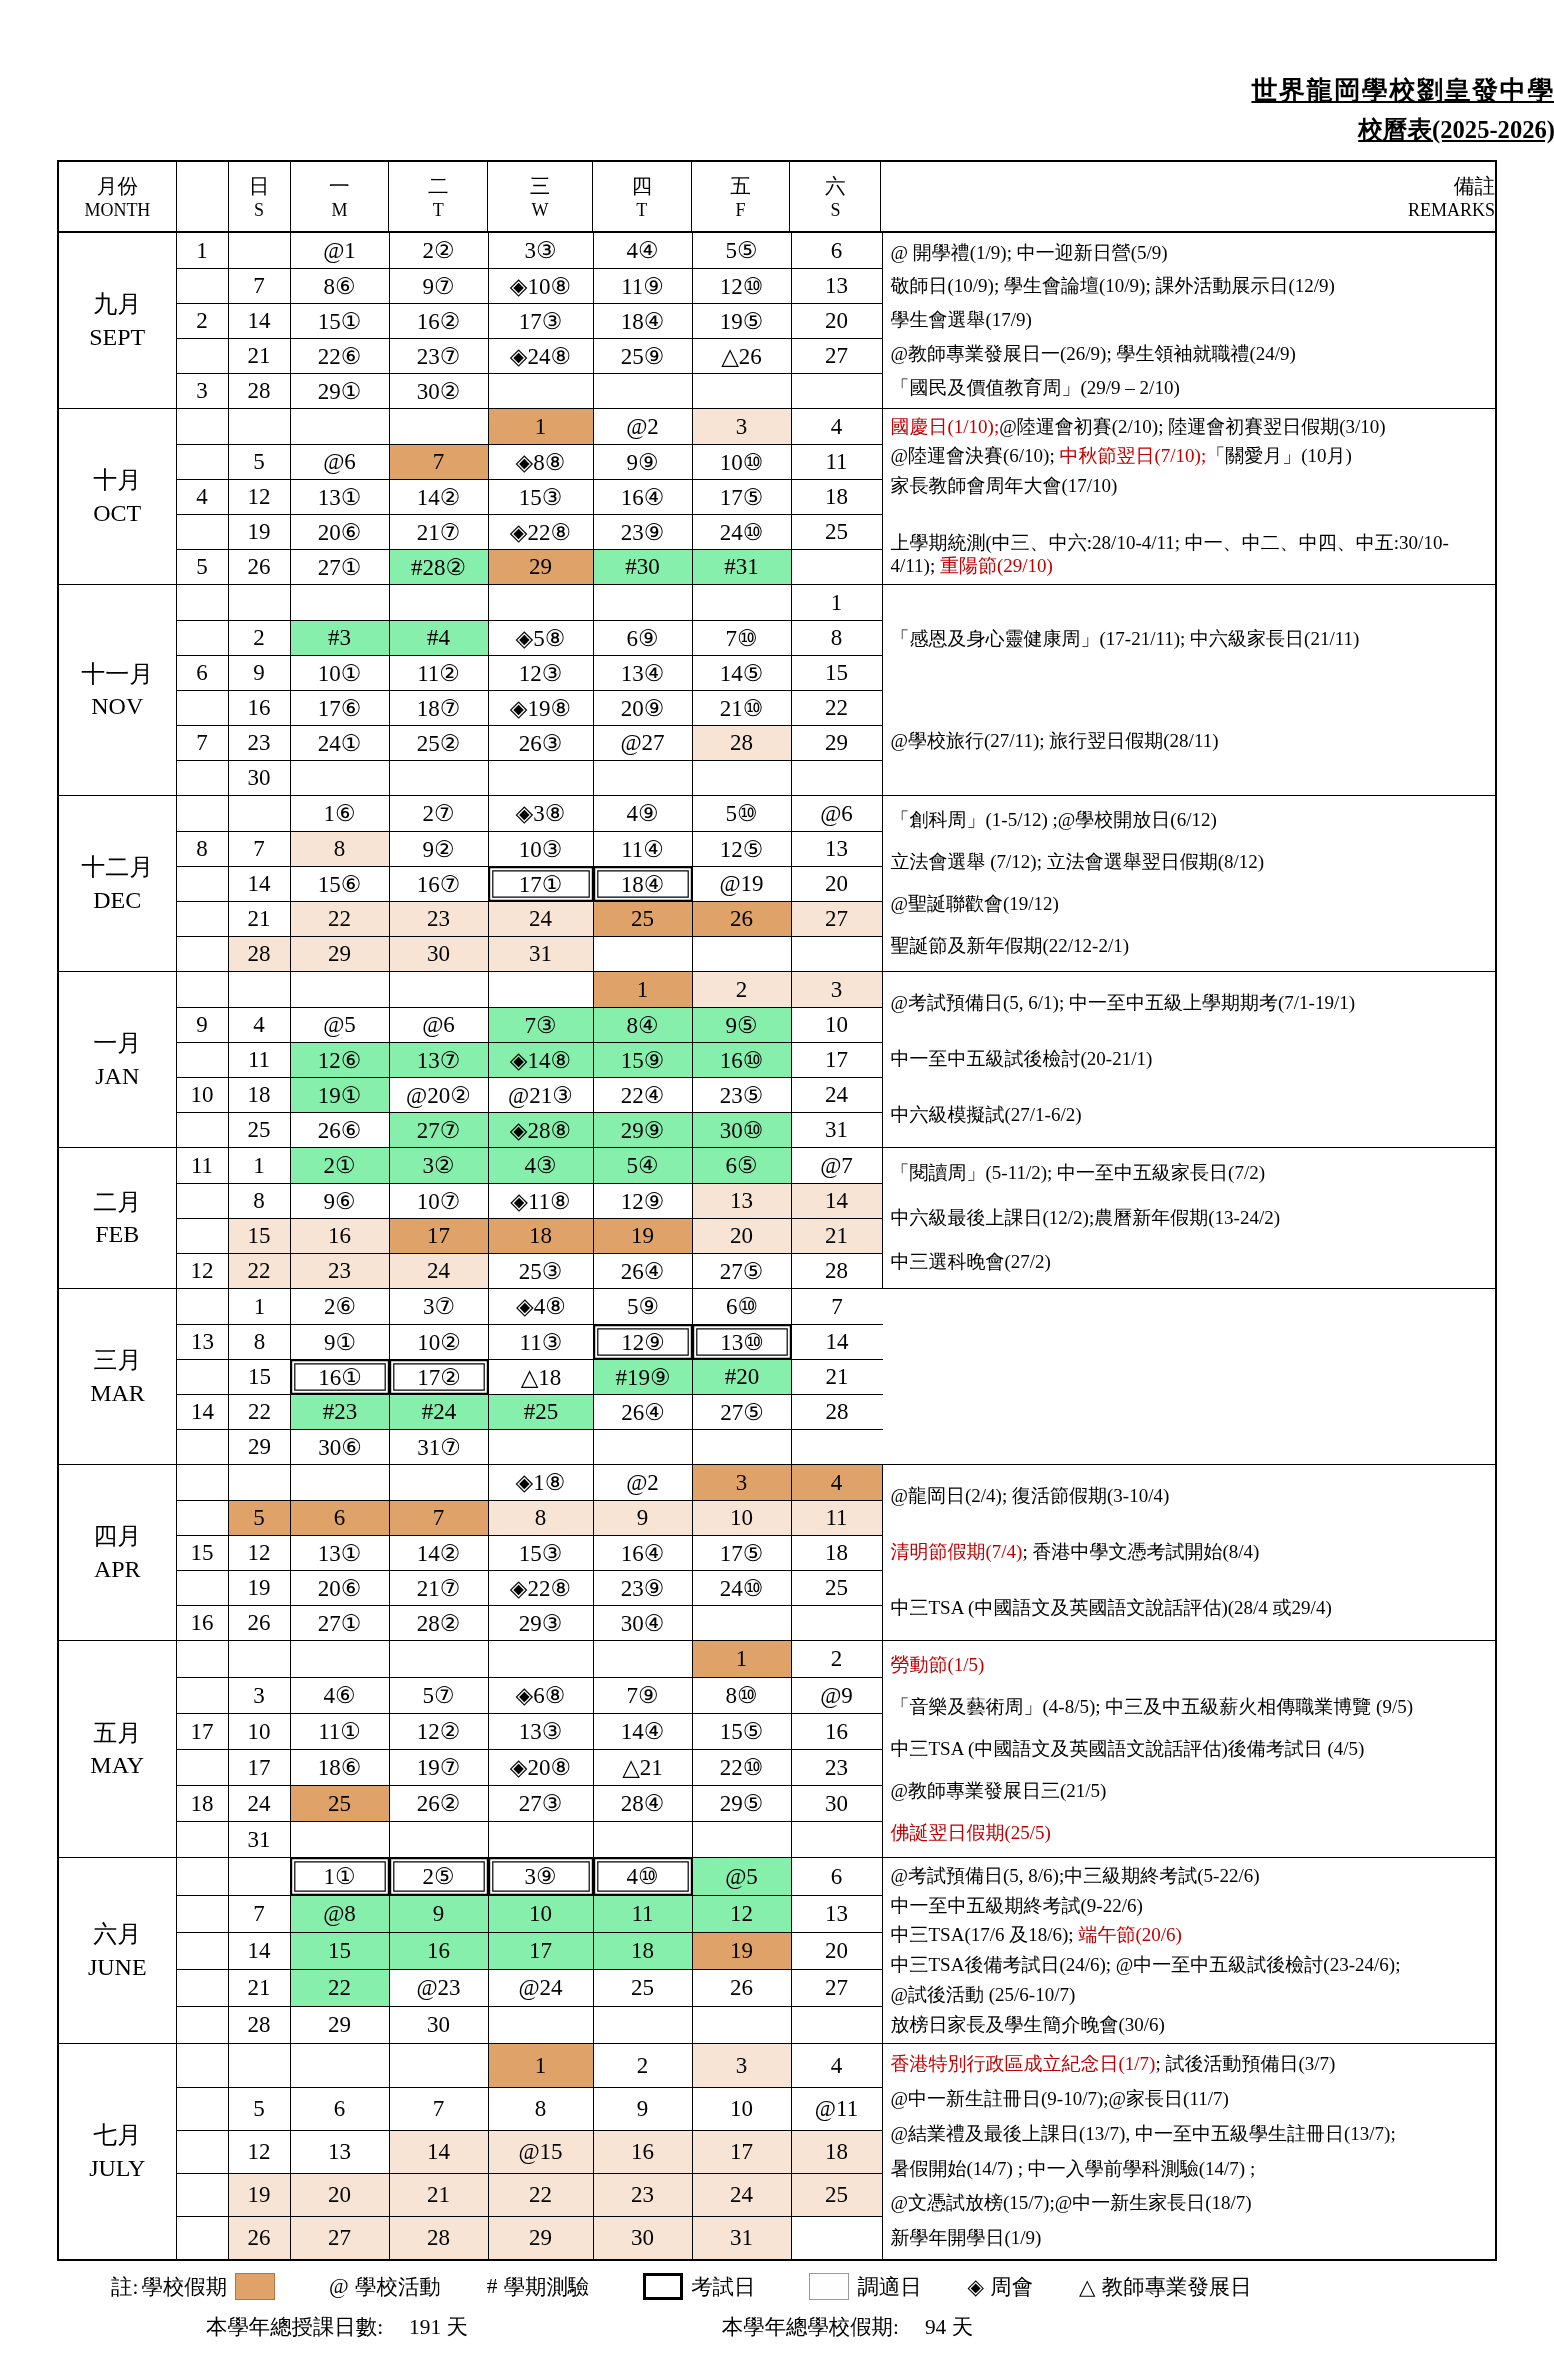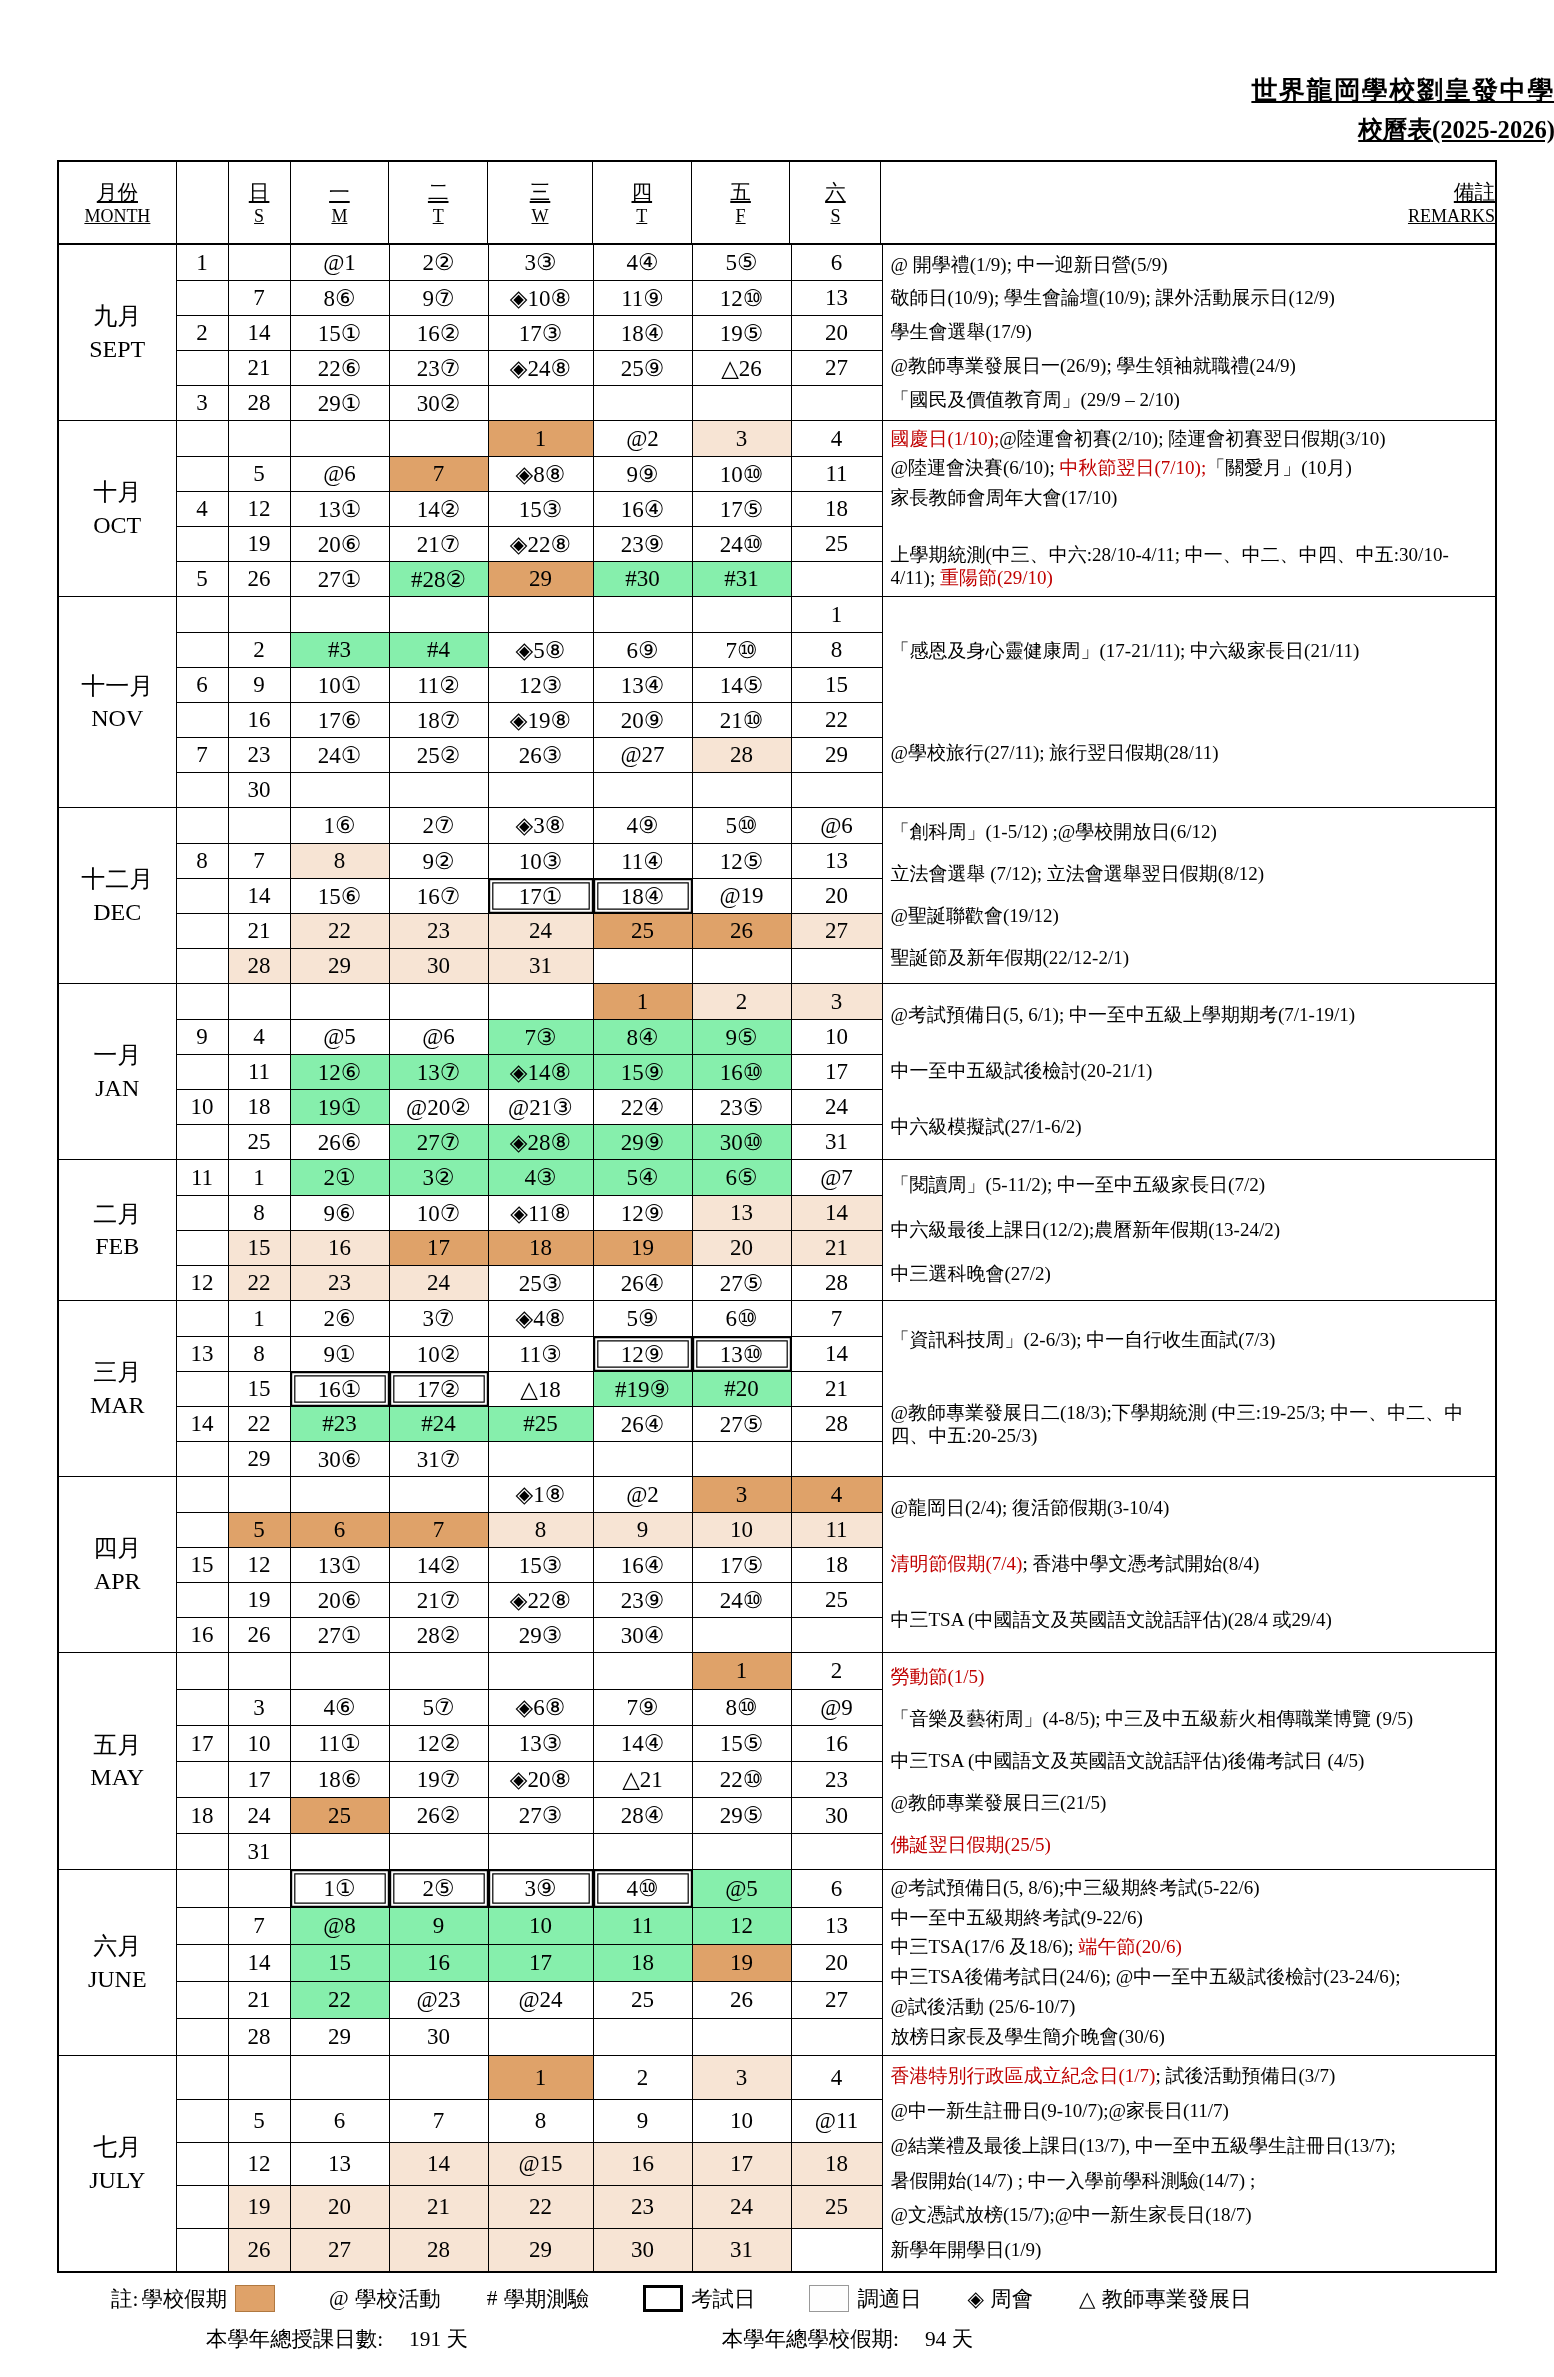--- a/index.html
+++ b/index.html
@@ -5,21 +5,21 @@
   html,body{margin:0;padding:0;background:#e8e8e8;}
   .page{width:1555px;height:2377px;background:#fff;position:relative;
         font-family:"Liberation Serif","DejaVu Serif",serif;color:#000;box-sizing:border-box;padding-top:73px;}
   *{box-sizing:border-box;}
   .title{ text-align:right; }
   .title .t1{font-size:26px;font-weight:bold;text-decoration:underline;letter-spacing:1.6px;}
   .title .t2{font-size:24.6px;font-weight:bold;text-decoration:underline;margin-top:4.8px;}
   .cal{margin:14.3px 0 0 57px;width:1440px;border:2px solid #000;}
   
   .hrow{display:flex;border-bottom:2.4px double #000;}
-  .hcell{border-left:0.8px solid #000;display:flex;flex-direction:column;align-items:center;justify-content:center;padding:16px 0;text-decoration:underline;}
+  .hcell{border-left:0.8px solid #000;display:flex;flex-direction:column;align-items:center;justify-content:center;padding:10px 0;}
   .hcell:first-child{border-left:none;}
   .hzh{font-size:20.6px;} .hen{font-size:18px;}
   .hc0{width:117px}.hc1{width:52px}.hc2{width:62px}.hc3{width:99px}.hc4{width:99px}
   .hc5{width:105px}.hc6{width:99px}.hc7{width:99px}.hc8{width:91px}.hc9{width:616px;align-items:flex-end;}
   
   .month{display:flex;align-items:stretch;border-top:1.6px solid #000;}
   .months .month:first-child{border-top:none;}
   .mcell{width:117px;display:flex;flex-direction:column;align-items:center;justify-content:center;font-size:24px;line-height:1.35;}
   .weeks{display:flex;flex-direction:column;width:707px;}
   .wrow{display:flex;flex:1;min-height:35px;}
@@ -537,24 +537,20 @@
               <div class="cyc"></div>
               <div class="day d0">29</div>
               <div class="day d1">30⑥</div>
               <div class="day d2">31⑦</div>
               <div class="day d3"></div>
               <div class="day d4"></div>
               <div class="day d5"></div>
               <div class="day d6"></div>
             </div>
           </div>
-          <div class="remarks">
-            <div class="rline"><span>「資訊科技周」(2-6/3); 中一自行收生面試(7/3)</span></div>
-            <div class="rline"><span>@教師專業發展日二(18/3);下學期統測 (中三:19-25/3; 中一、中二、中四、中五:20-25/3)</span></div>
-          </div>
         </div>
         <div class="month">
           <div class="mcell">
             <div>四月</div>
             <div>APR</div>
           </div>
           <div class="weeks">
             <div class="wrow">
               <div class="cyc"></div>
               <div class="day d0"></div>

